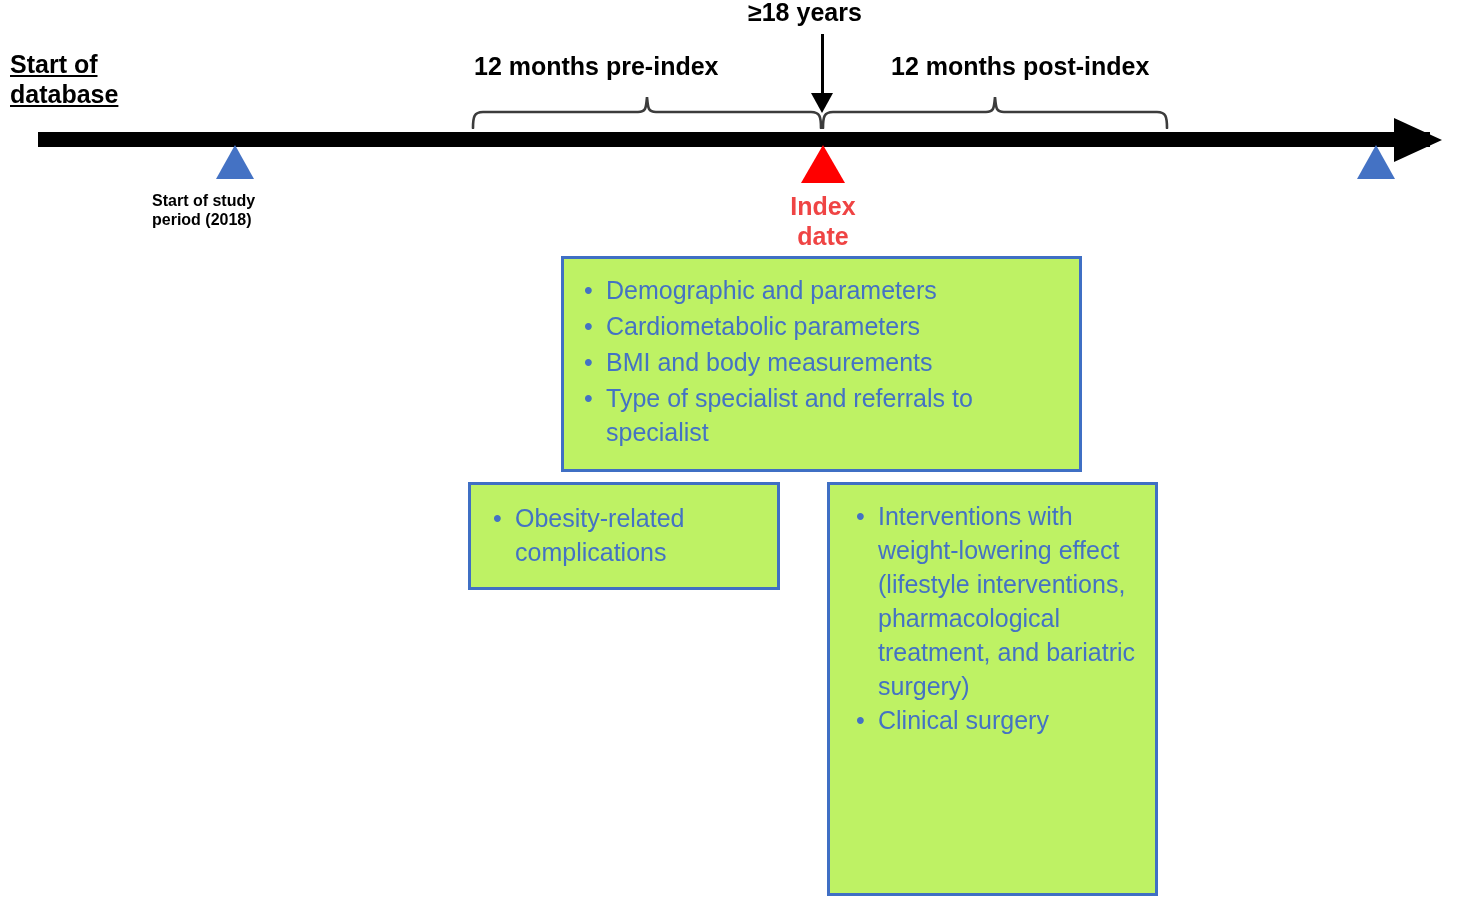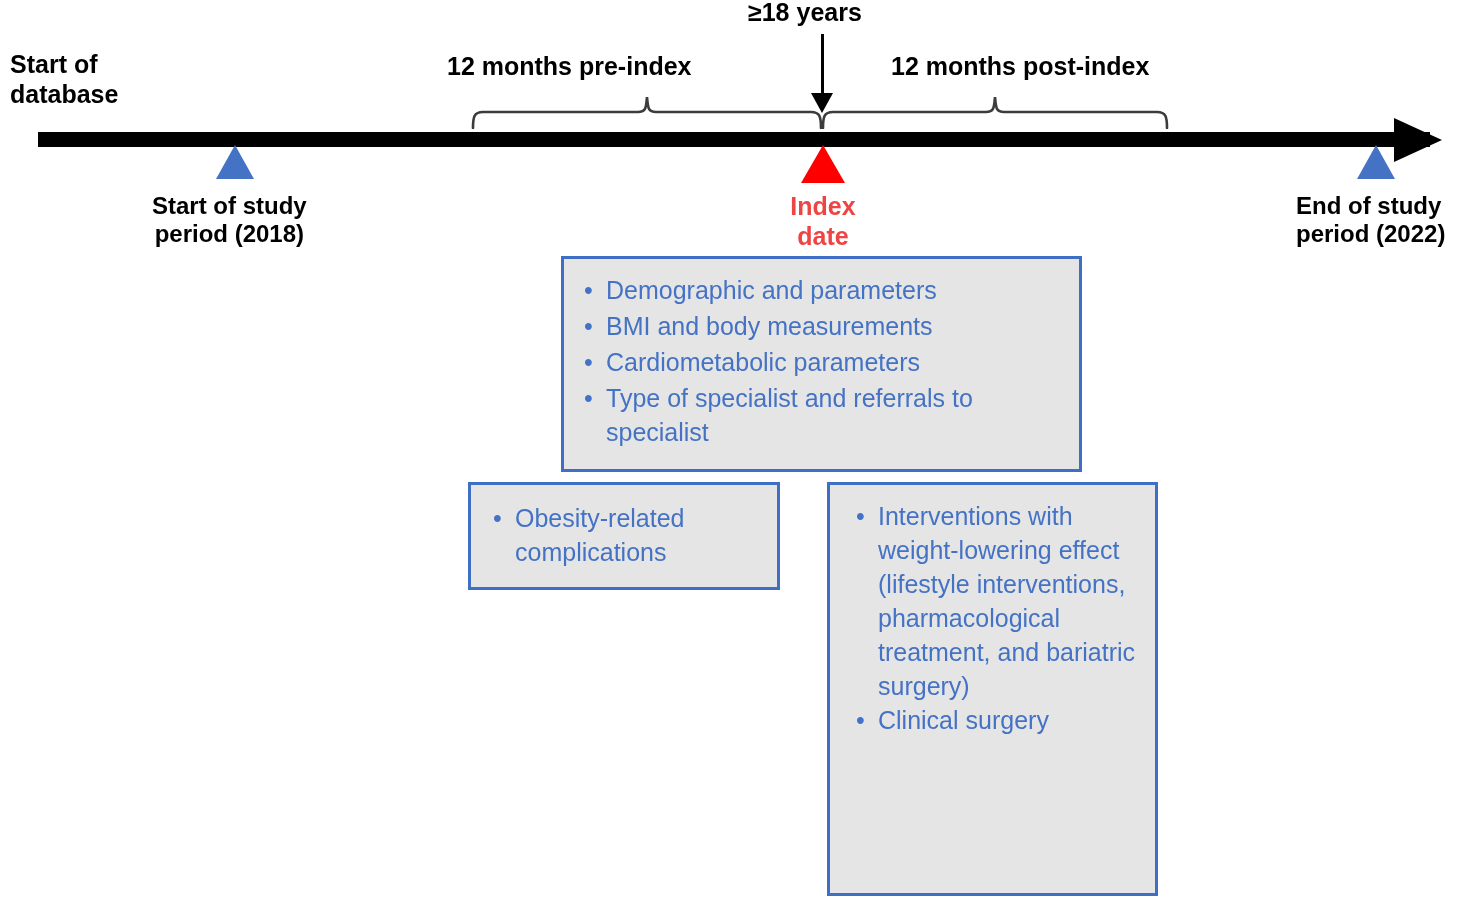--- a/index.html
+++ b/index.html
@@ -45,26 +45,27 @@
     font-weight: bold;
     color: #000000;
     line-height: 1.18;
     white-space: pre-line;
   }
   .lbl-start-db {
     left: 10px;
     top: 50px;
     font-size: 25px;
     text-align: left;
+    text-decoration: underline;
   }
   .lbl-start-study {
     left: 152px;
     top: 192px;
-    font-size: 24px;
-    text-align: center;
+    font-size: 16px;
+    text-align: left;
   }
   .lbl-end-study {
     left: 1296px;
     top: 192px;
     font-size: 24px;
     text-align: left;
   }
   .lbl-index {
     left: 762px;
     top: 192px;
@@ -72,21 +73,21 @@
     font-size: 25px;
     color: #ef4444;
     text-align: center;
   }
   .lbl-age {
     left: 748px;
     top: -2px;
     font-size: 25px;
   }
   .lbl-pre {
-    left: 447px;
+    left: 474px;
     top: 52px;
     font-size: 25px;
   }
   .lbl-post {
     left: 891px;
     top: 52px;
     font-size: 25px;
   }
 
   
@@ -136,21 +137,21 @@
   }
   .bracket svg { display: block; }
   .brk-pre  { left: 470px; top: 95px; }
   .brk-post { left: 820px; top: 95px; }
 
   
   .box {
     position: absolute;
     box-sizing: border-box;
     border: 3px solid #3f6fc4;
-    background: #e5e5e5;
+    background: #bef264;
   }
   .box ul {
     list-style: none;
     margin: 0;
     padding: 0;
   }
   .box li {
     position: relative;
     color: #4472c4;
     font-size: 25px;
@@ -227,28 +228,26 @@
 
   <div class="tri tri-blue tri-m1"></div>
   <div class="lbl lbl-start-study">Start of study
 period (2018)</div>
 
   <div class="tri tri-red tri-m2"></div>
   <div class="lbl lbl-index">Index
 date</div>
 
   <div class="tri tri-blue tri-m3"></div>
-  <div class="lbl lbl-end-study">End of study
-period (2022)</div>
 
   <div class="box box-baseline">
     <ul>
       <li>Demographic and parameters</li>
+      <li>Cardiometabolic parameters</li>
       <li>BMI and body measurements</li>
-      <li>Cardiometabolic parameters</li>
       <li>Type of specialist and referrals to specialist</li>
     </ul>
   </div>
 
   <div class="box box-preindex">
     <ul>
       <li>Obesity-related complications</li>
     </ul>
   </div>
 

